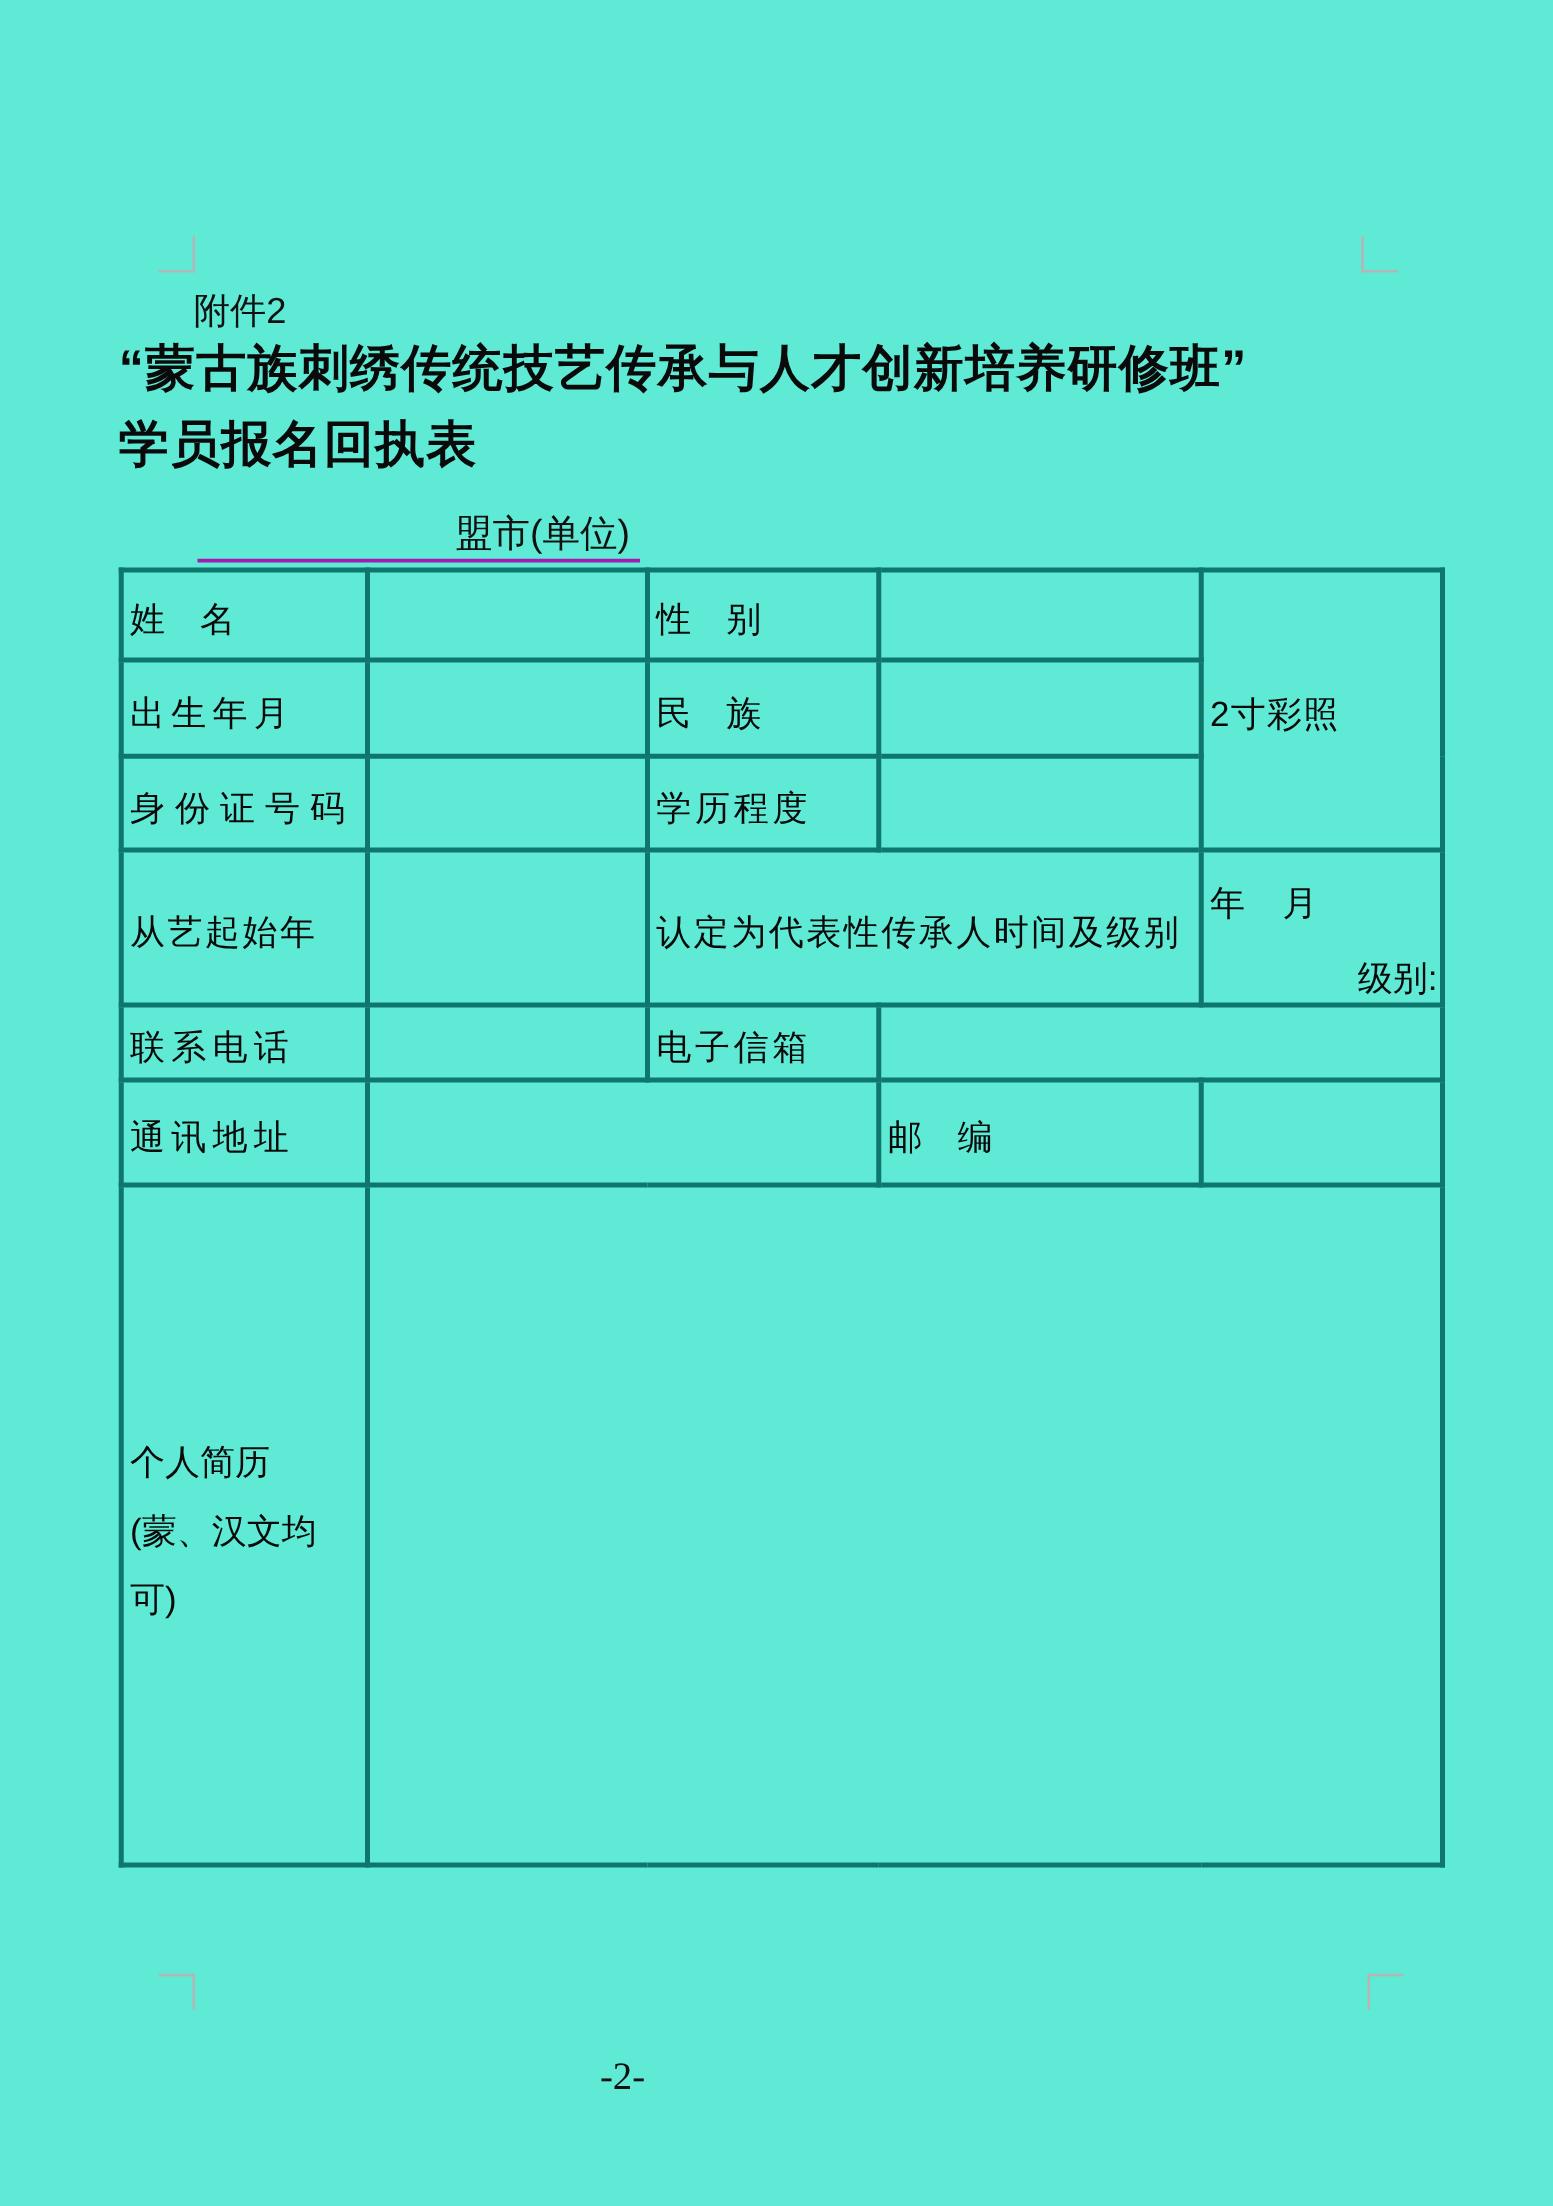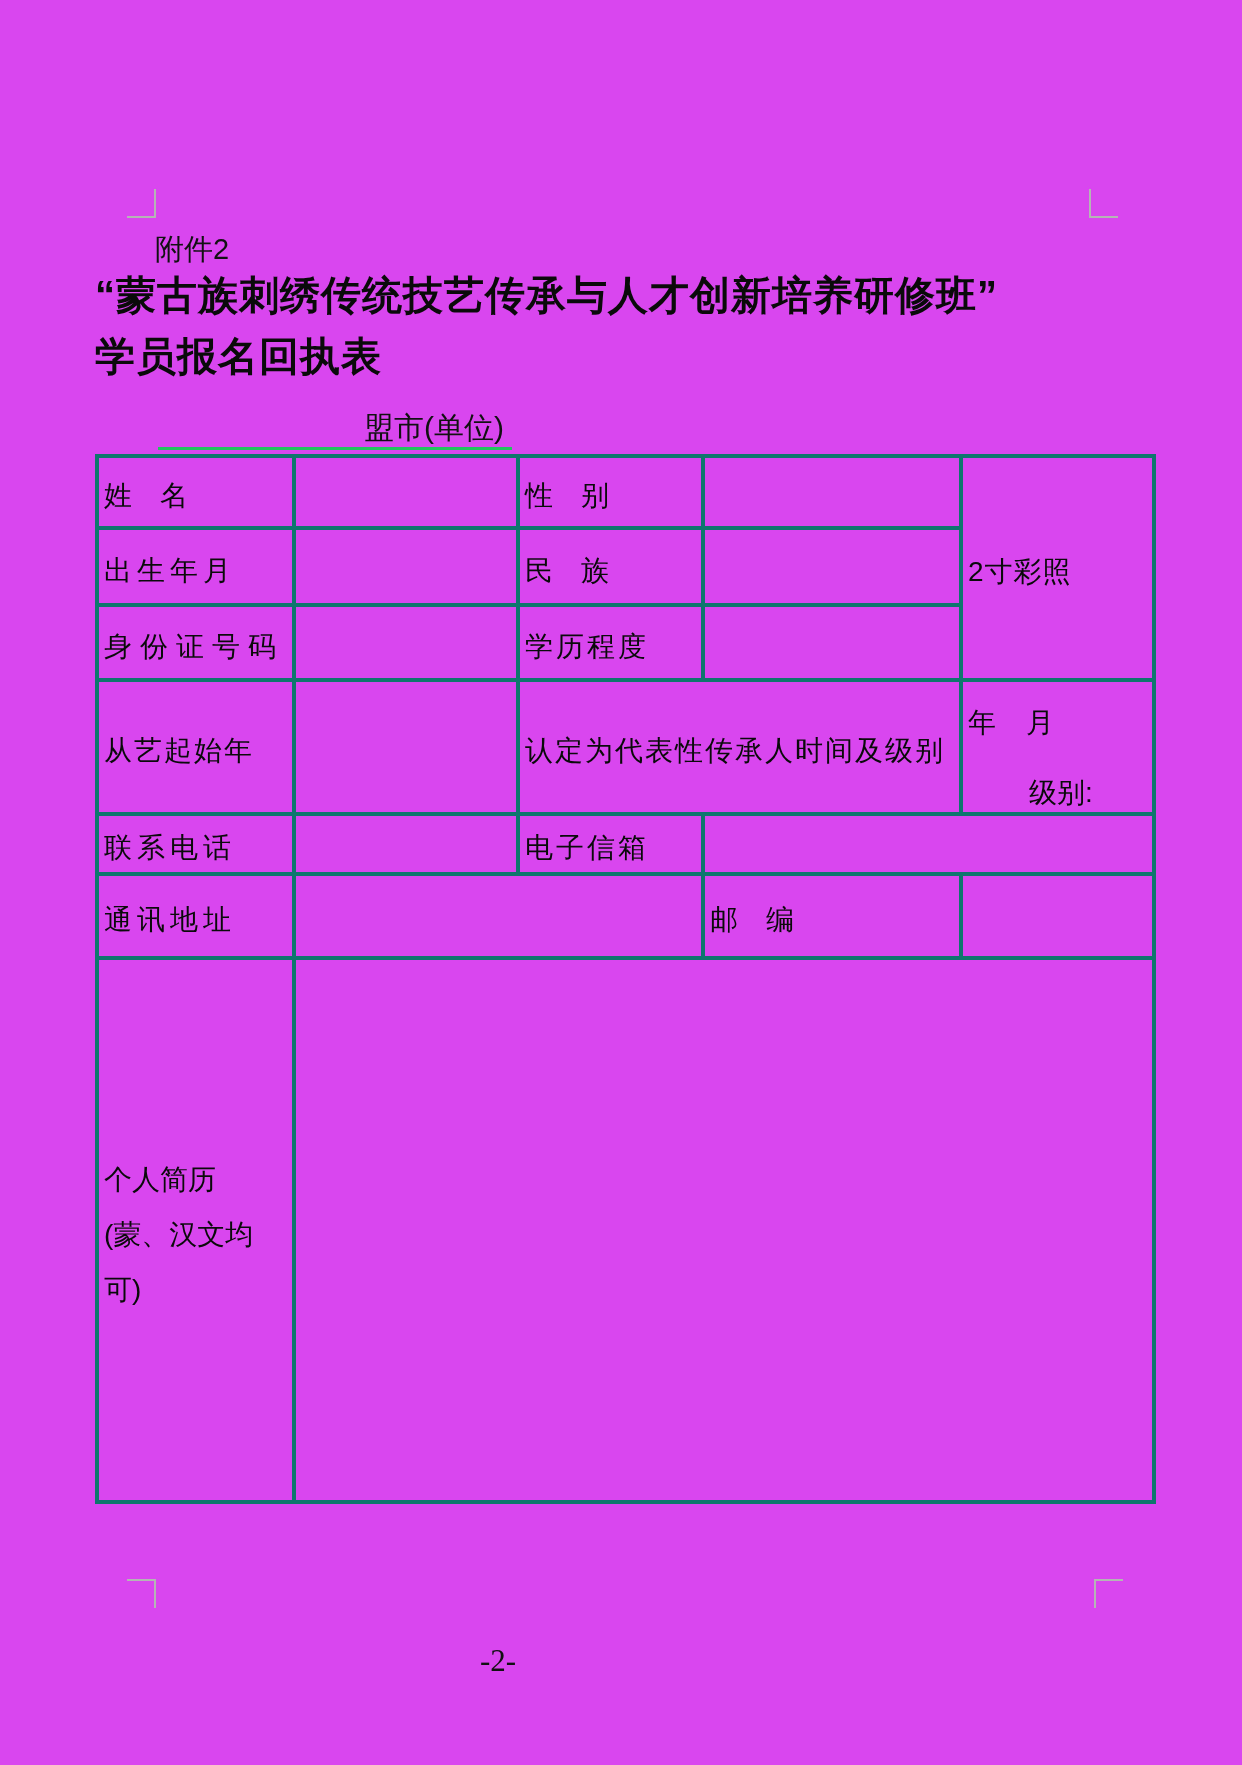--- a/index.html
+++ b/index.html
@@ -1,19 +1,19 @@
 <!DOCTYPE html>
 <html><head>
 <meta charset="utf-8">
 <style>
   html,body{margin:0;padding:0;background:#e8e8e8;}
   .page{
     position:relative;
     width:1242px;height:1765px;
-    background:#d946ef;
+    background:#5eead4;
     font-family:"Liberation Sans","DejaVu Sans",sans-serif;
     color:#000000;
     overflow:hidden;
     margin:0 auto;
   }
   
   .crop{position:absolute;width:27px;height:27px;}
   .crop.tl{left:127px;top:189px;border-right:2px solid #b5b5b5;border-bottom:2px solid #b5b5b5;}
   .crop.tr{left:1089px;top:189px;border-left:2px solid #b5b5b5;border-bottom:2px solid #b5b5b5;}
   .crop.bl{left:127px;top:1579px;border-right:2px solid #b5b5b5;border-top:2px solid #b5b5b5;}
@@ -26,21 +26,21 @@
   .title{
     position:absolute;left:95px;width:1057px;
     font-weight:700;font-size:40px;line-height:52px;
     letter-spacing:1px;color:#0a0a0a;white-space:nowrap;
   }
   .title.l1{top:269px;}
   .title.l2{top:330px;}
 
   .league-line{
     position:absolute;left:158px;top:404px;width:354px;height:46px;
-    border-bottom:3px solid #22c55e;
+    border-bottom:3px solid #a21caf;
     font-size:30px;line-height:48px;text-align:right;
     padding-right:8px;box-sizing:border-box;color:#111;
     white-space:nowrap;
   }
 
   table.form{
     position:absolute;left:95px;top:454px;
     width:1057px;border-collapse:collapse;table-layout:fixed;
   }
   table.form td{
@@ -52,21 +52,21 @@
     overflow:hidden;
     white-space:nowrap;
   }
   td.ls2{letter-spacing:2px;}
   td.ls3{letter-spacing:3px;}
   td.ls5{letter-spacing:5px;}
   td.ls8{letter-spacing:8px;}
 
   td.ymlevel{padding:0;}
   td.ymlevel .ym{margin-top:14px;letter-spacing:1px;}
-  td.ymlevel .lvl{margin-top:32px;text-align:center;padding-left:4px;}
+  td.ymlevel .lvl{margin-top:22px;text-align:right;padding-left:4px;}
 
   td.resume-label{
     vertical-align:top;
     padding-top:118px;
     line-height:55px;
     white-space:normal;
   }
   .pagenum{
     position:absolute;left:446px;top:1643px;width:104px;
     text-align:center;font-size:31px;color:#111;

